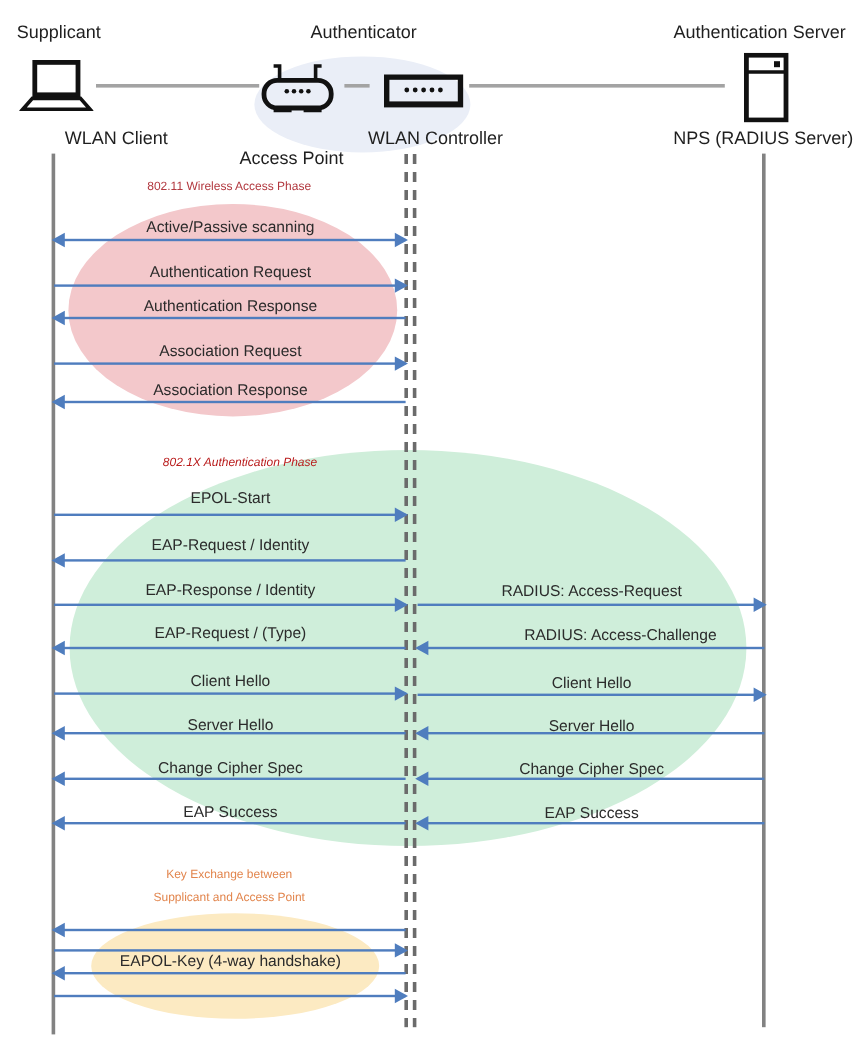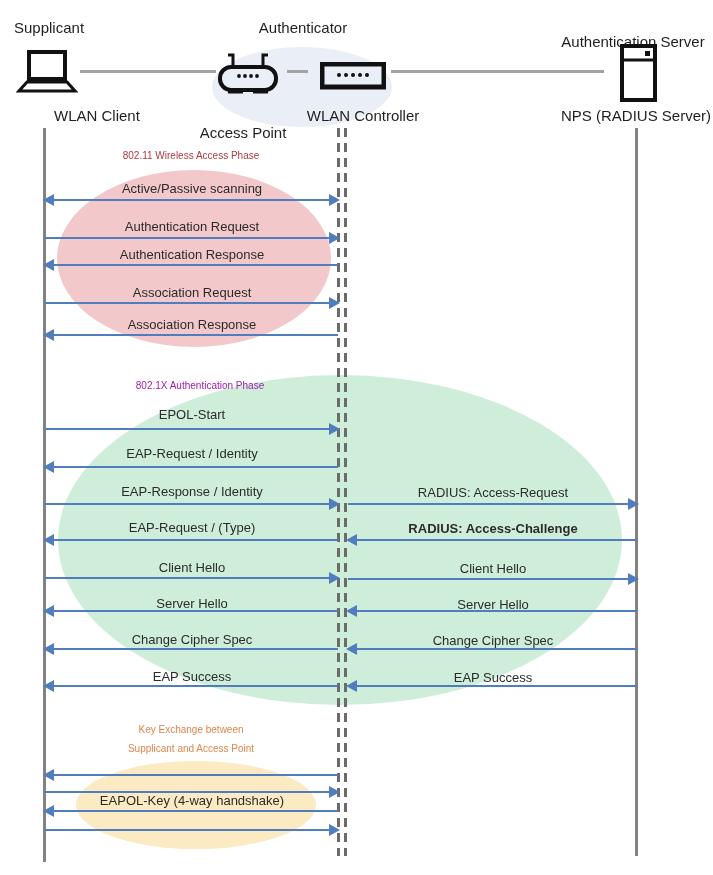--- a/index.html
+++ b/index.html
@@ -35,21 +35,21 @@
 
   svg{display:block;}
 </style>
 </head>
 <body>
 
 <div id="stage">
 
   <div class="abs role-label" style="left:14px;top:19px;">Supplicant</div>
   <div class="abs role-label centered" style="left:303px;top:19px;">Authenticator</div>
-  <div class="abs role-label centered" style="left:633px;top:19px;margin-top:14px;">Authentication Server</div>
+  <div class="abs role-label centered" style="left:633px;top:19px;">Authentication Server</div>
 
   <div class="ellipse" style="left:212px;top:47px;width:180px;height:80px;background:#eaeef7;"></div>
 
   <div class="conn" style="left:80px;top:70px;width:136px;"></div>
   <div class="conn" style="left:287px;top:70px;width:21px;"></div>
   <div class="conn" style="left:391px;top:70px;width:213px;"></div>
 
   <div class="abs" style="left:16px;top:50px;">
     <svg width="62" height="44" viewBox="0 0 62 44">
       <rect x="13" y="2" width="36" height="27" fill="none" stroke="#111" stroke-width="4"></rect>
@@ -94,21 +94,21 @@
   <div class="ellipse" style="left: 57px; top: 170px; width: 274px; height: 177px; background: rgb(243, 200, 203);"></div>
   <div class="ellipse" style="left: 58px; top: 375px; width: 564px; height: 330px; background: rgb(207, 238, 218);"></div>
   <div class="ellipse" style="left: 76px; top: 761px; width: 240px; height: 88px; background: rgb(252, 234, 194);"></div>
 
   <div class="lifeline" style="left:43px;top:128px;height:734px;"></div>
   <div class="dashline" style="left:337px;top:128px;height:728px;"></div>
   <div class="dashline" style="left:344px;top:128px;height:728px;"></div>
   <div class="lifeline" style="left:635px;top:128px;height:728px;"></div>
 
   <div class="phase-title" style="left: 191px; top: 146px; color: rgb(178, 56, 63);">802.11 Wireless Access Phase</div>
-  <div class="phase-title" style="left: 200px; top: 376px; color: #a21caf;">802.1X Authentication Phase</div>
+  <div class="phase-title" style="left: 200px; top: 376px; color: #b91c1c; font-style: italic;">802.1X Authentication Phase</div>
   <div class="phase-title" style="left: 191px; top: 720px; color: rgb(226, 133, 77);">
     <span>Key Exchange between</span><br>
     <span>Supplicant and Access Point</span>
   </div>
 
   <div id="messages">
       <div class="msg-label" style="left: 192px; top: 181px;">Active/Passive scanning</div>
       <div class="msg-arrow" style="left: 45px; top: 199px; width: 293px;">
         <span class="ah ah-r"></span>
         <span class="ah ah-l"></span>
@@ -158,21 +158,21 @@
         <span class="ah ah-l"></span>
       </div>
       <div class="msg-label" style="left: 192px; top: 669px;">EAP Success</div>
       <div class="msg-arrow" style="left: 45px; top: 685px; width: 293px;">
         <span class="ah ah-l"></span>
       </div>
       <div class="msg-label" style="left: 493px; top: 485px;">RADIUS: Access-Request</div>
       <div class="msg-arrow" style="left: 348px; top: 503px; width: 289px;">
         <span class="ah ah-r"></span>
       </div>
-      <div class="msg-label" style="left: 493px; top: 521px; font-weight: bold;">RADIUS: Access-Challenge</div>
+      <div class="msg-label" style="left: 517px; top: 521px;">RADIUS: Access-Challenge</div>
       <div class="msg-arrow" style="left: 348px; top: 539px; width: 289px;">
         <span class="ah ah-l"></span>
       </div>
       <div class="msg-label" style="left: 493px; top: 561px;">Client Hello</div>
       <div class="msg-arrow" style="left: 348px; top: 578px; width: 289px;">
         <span class="ah ah-r"></span>
       </div>
       <div class="msg-label" style="left: 493px; top: 597px;">Server Hello</div>
       <div class="msg-arrow" style="left: 348px; top: 610px; width: 289px;">
         <span class="ah ah-l"></span>

